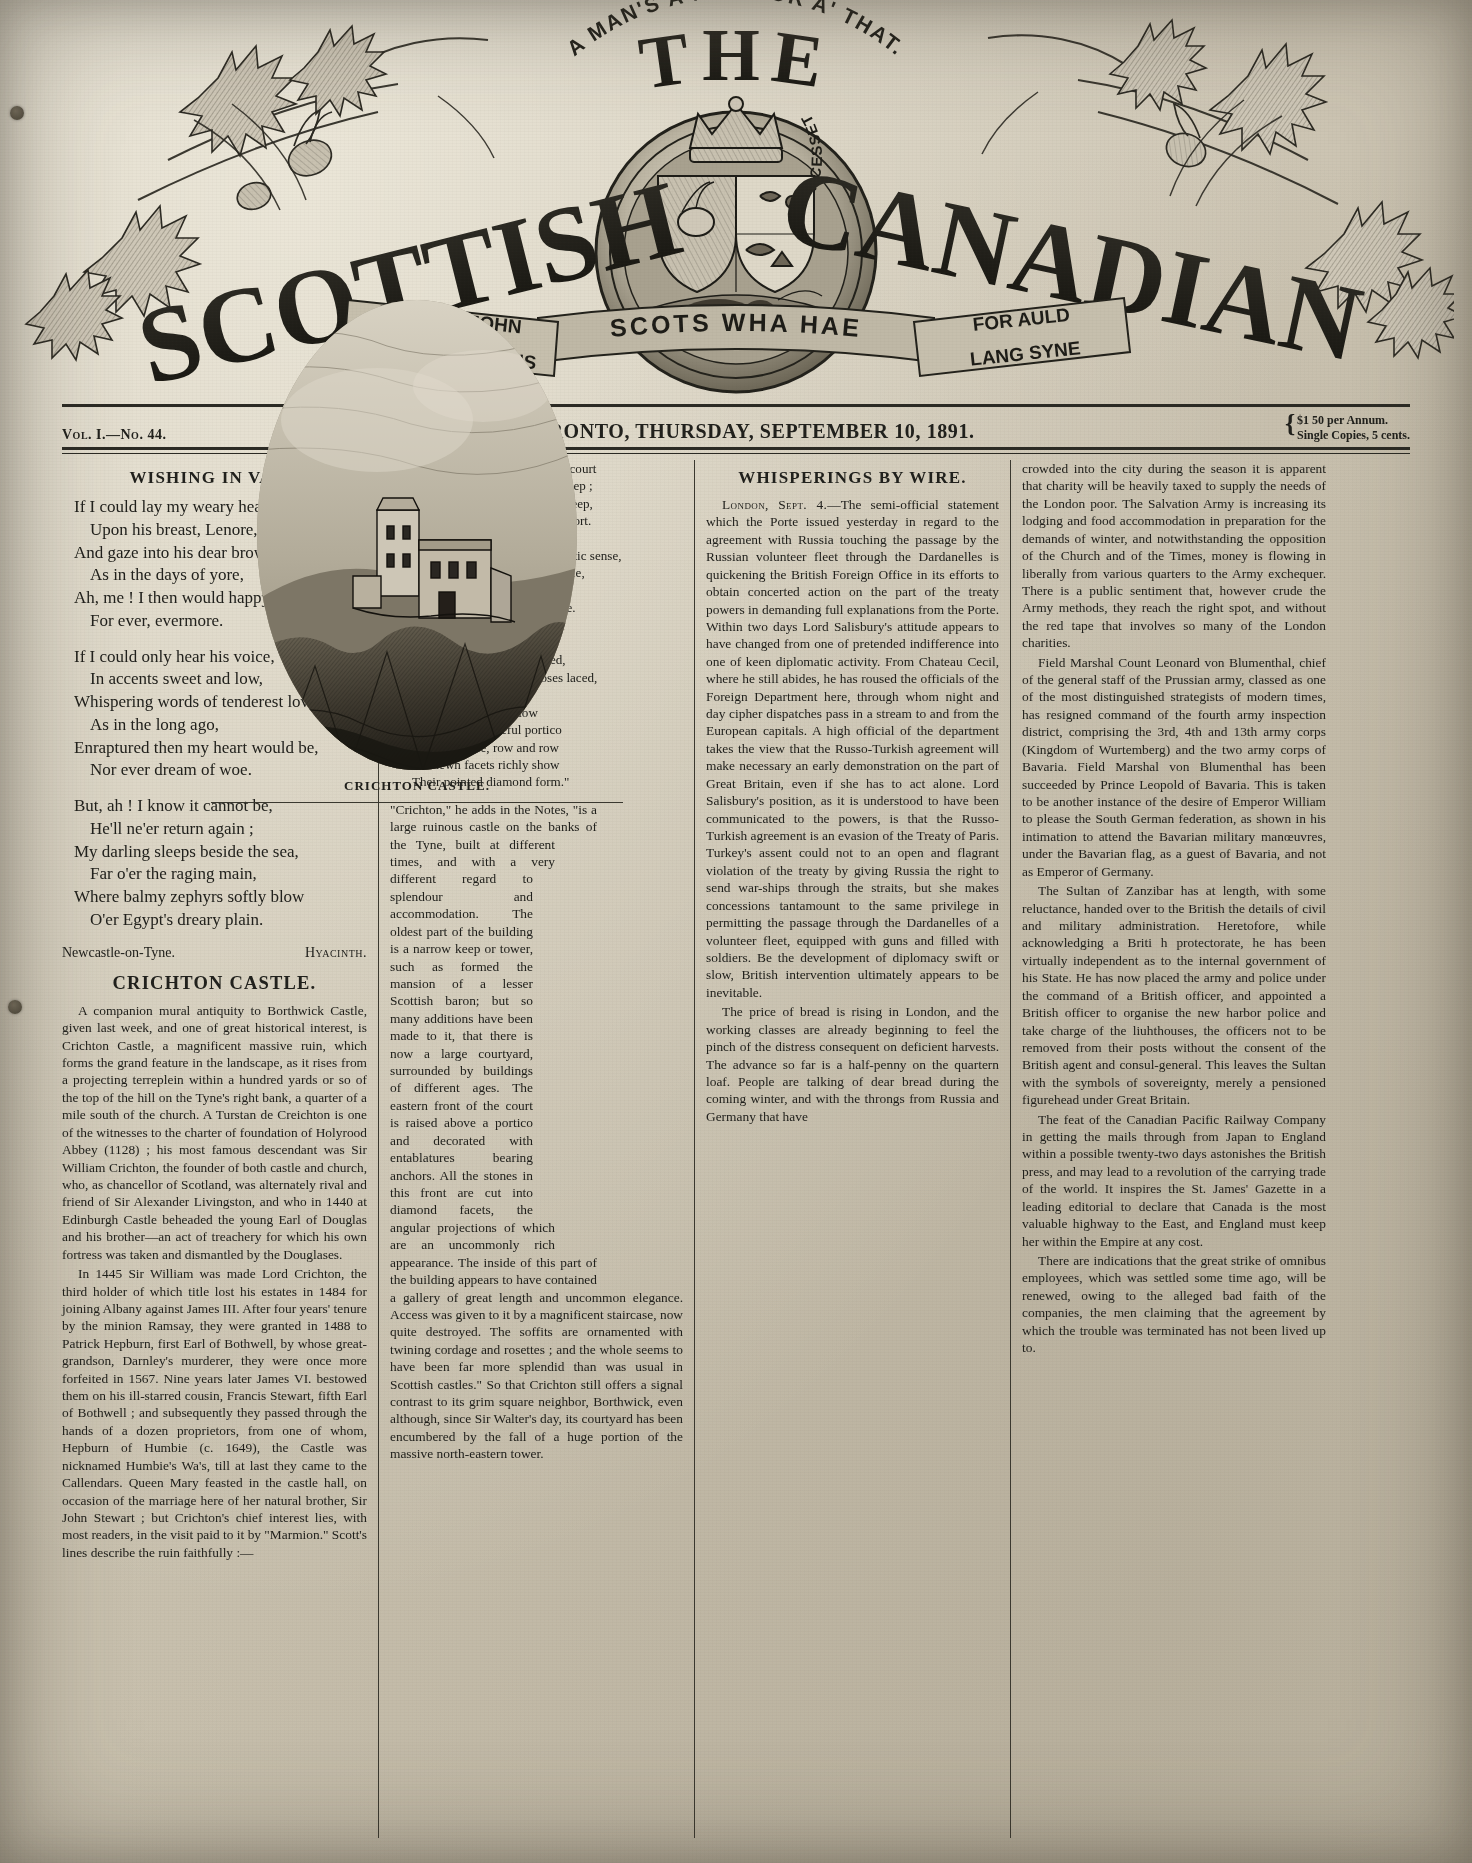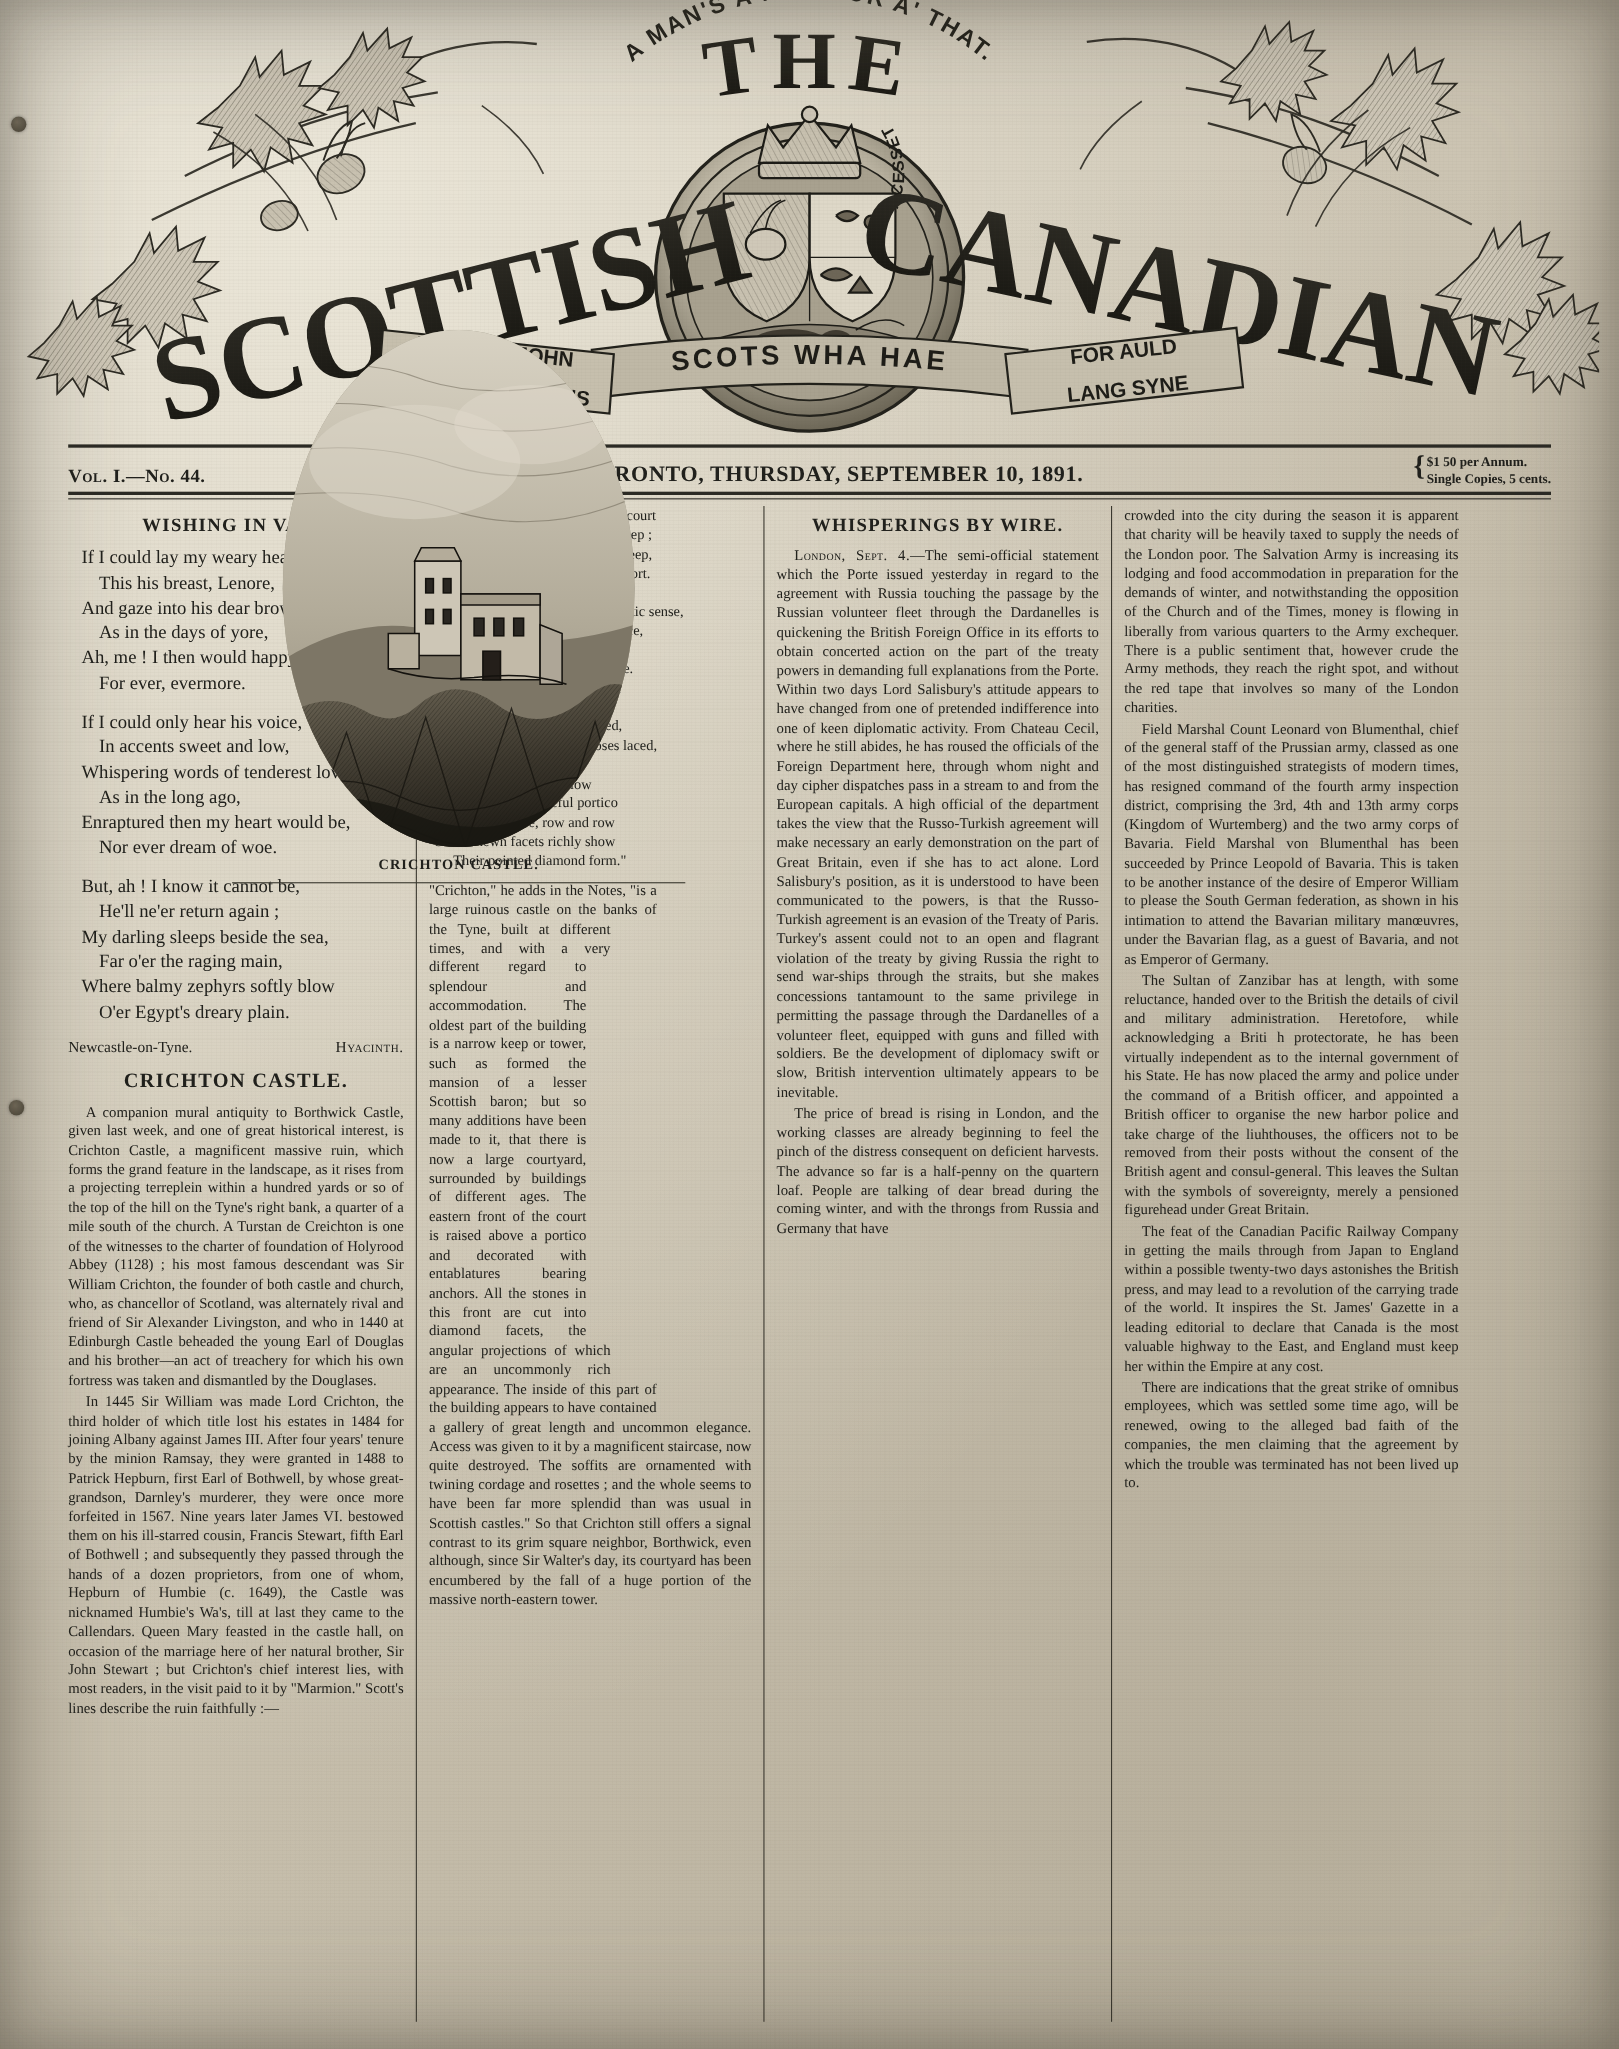--- a/index.html
+++ b/index.html
@@ -61,21 +61,21 @@
   .rule-thick { height: 3px; background: #2b2a24; margin: 4px 62px 0 62px; }
   .rule-thin  { height: 1px; background: #2b2a24; margin: 3px 62px 0 62px; }
   .dateline {
     display: flex;
     align-items: flex-end;
     justify-content: space-between;
     margin: 6px 62px 4px 62px;
     font-variant: small-caps;
   }
   .dateline .vol {
-    font-size: 17px;
+    font-size: 14px;
     font-weight: 700;
     letter-spacing: .5px;
   }
   .dateline .place {
     font-size: 20px;
     font-weight: 700;
     letter-spacing: .6px;
     flex: 1;
     text-align: center;
     padding-left: 40px;
@@ -345,21 +345,21 @@
   <div class="rule-thick"></div>
   <div class="rule-thin"></div>
 
   <div class="cols">
 
     <div class="col c1">
       <div class="head">WISHING IN VAIN.</div>
 
       <div class="verse stanza">
         <span class="i0">If I could lay my weary head</span>
-        <span class="i1">This his breast, Lenore,</span>
+        <span class="i1">Upon his breast, Lenore,</span>
         <span class="i0">And gaze into his dear brown eyes,</span>
         <span class="i1">As in the days of yore,</span>
         <span class="i0">Ah, me ! I then would happy be</span>
         <span class="i1">For ever, evermore.</span>
       </div>
 
       <div class="verse stanza">
         <span class="i0">If I could only hear his voice,</span>
         <span class="i1">In accents sweet and low,</span>
         <span class="i0">Whispering words of tenderest love,</span>

